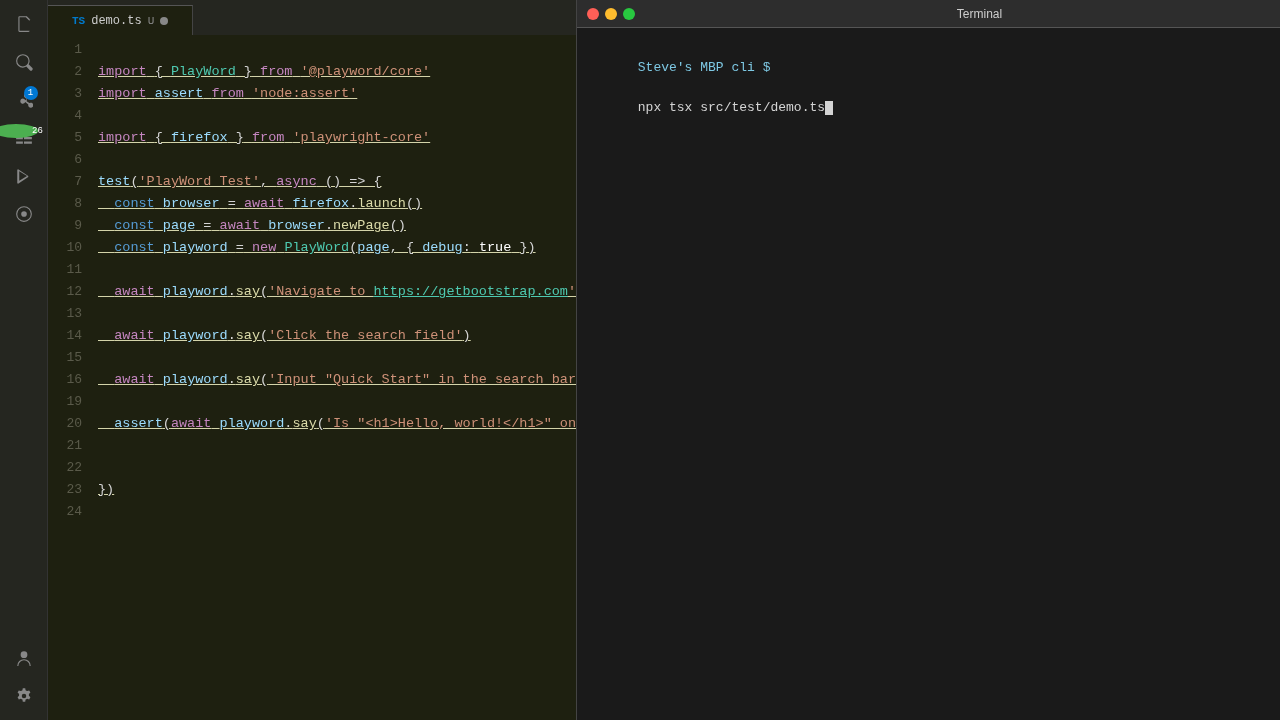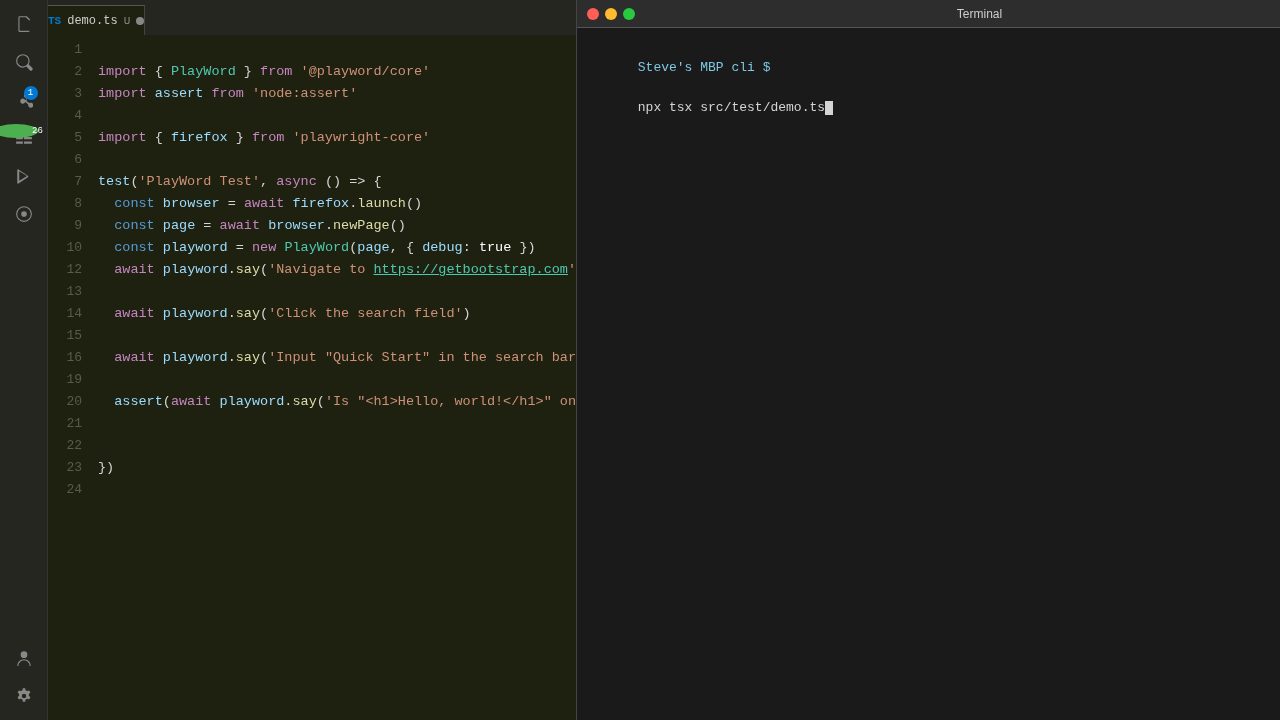--- a/index.html
+++ b/index.html
@@ -80,21 +80,21 @@
       align-items: flex-end;
       padding-left: 0;
     }
     .tab {
       height: 30px;
       background: #1e2010;
       color: #ccc;
       font-size: 12px;
       display: flex;
       align-items: center;
-      padding: 0 0;
+      padding: 0 24px;
       gap: 6px;
       border-top: 1px solid #555;
       border-right: 1px solid #444;
     }
     .tab .ts-icon {
       color: #007acc;
       font-size: 11px;
       font-weight: bold;
     }
     .tab .dot {
@@ -121,20 +121,21 @@
       width: 50px;
       text-align: right;
       padding-right: 16px;
       color: #5a5a4a;
       font-size: 13px;
       user-select: none;
       flex-shrink: 0;
     }
     .line-content {
       color: #d4d4aa;
+      text-decoration: underline;
     }
 
     
     .kw { color: #c586c0; }          
     .kw2 { color: #569cd6; }         
     .fn { color: #dcdcaa; }          
     .str { color: #ce9178; }
     .punct { color: #d4d4d4; }
     .cls { color: #4ec9b0; }         
     .var { color: #9cdcfe; }        
@@ -304,20 +305,24 @@
     <div class="code-line">
       <span class="line-num">9</span>
       <span class="line-content">  <span class="kw2">const</span> <span class="var">page</span> <span class="punct">=</span> <span class="kw">await</span> <span class="var">browser</span><span class="punct">.</span><span class="fn">newPage</span><span class="punct">()</span></span>
     </div>
 
     <div class="code-line">
       <span class="line-num">10</span>
       <span class="line-content">  <span class="kw2">const</span> <span class="var">playword</span> <span class="punct">=</span> <span class="kw">new</span> <span class="cls">PlayWord</span><span class="punct">(</span><span class="var">page</span><span class="punct">, {</span> <span class="var">debug</span><span class="punct">:</span> <span class="bool">true</span> <span class="punct">})</span></span>
     </div>
 
+    <div class="code-line">
+      <span class="line-num">11</span>
+      <span class="line-content"></span>
+    </div>
 
     <div class="code-line">
       <span class="line-num">12</span>
       <span class="line-content">  <span class="kw">await</span> <span class="var">playword</span><span class="punct">.</span><span class="fn">say</span><span class="punct">(</span><span class="str">'Navigate to </span><span class="link">https://getbootstrap.com</span><span class="str">'</span></span>
     </div>
 
     <div class="code-line">
       <span class="line-num">13</span>
       <span class="line-content"></span>
     </div>

